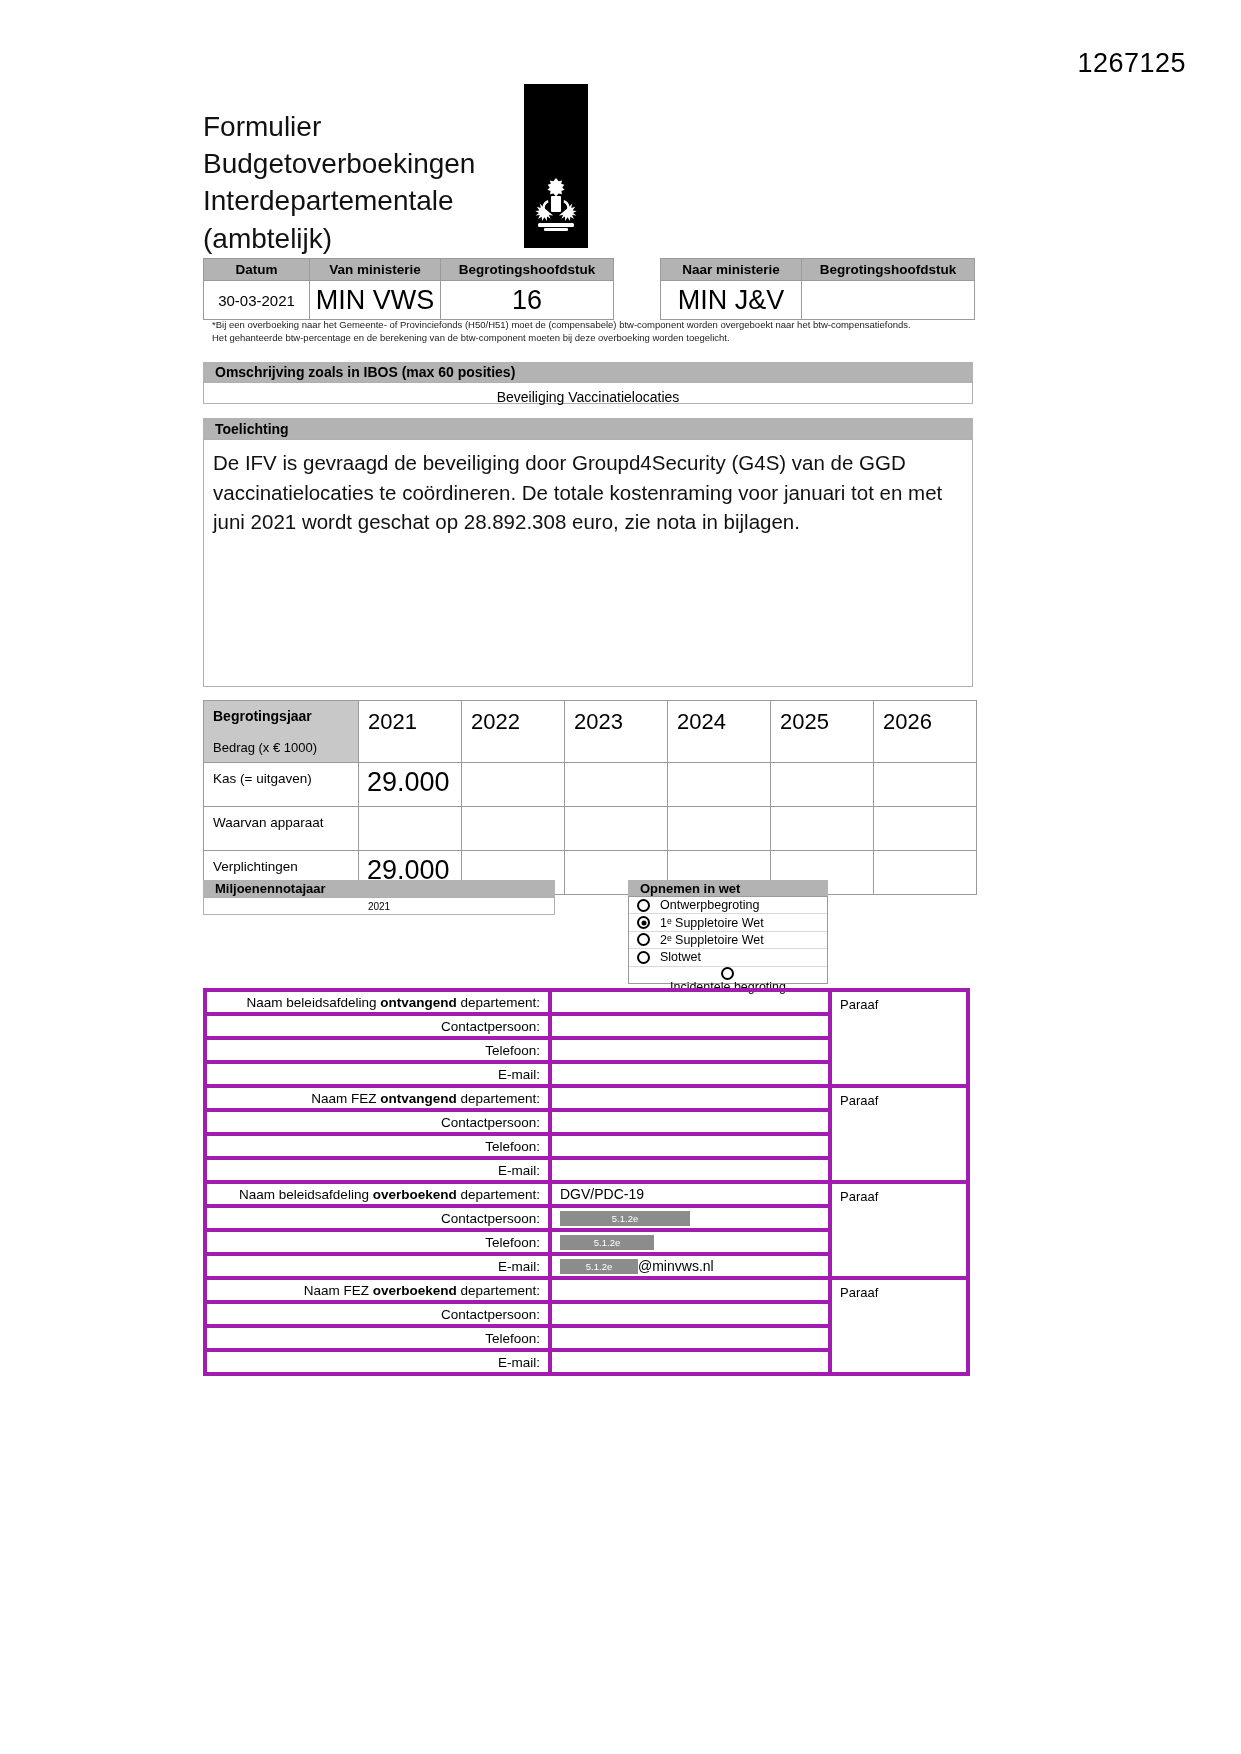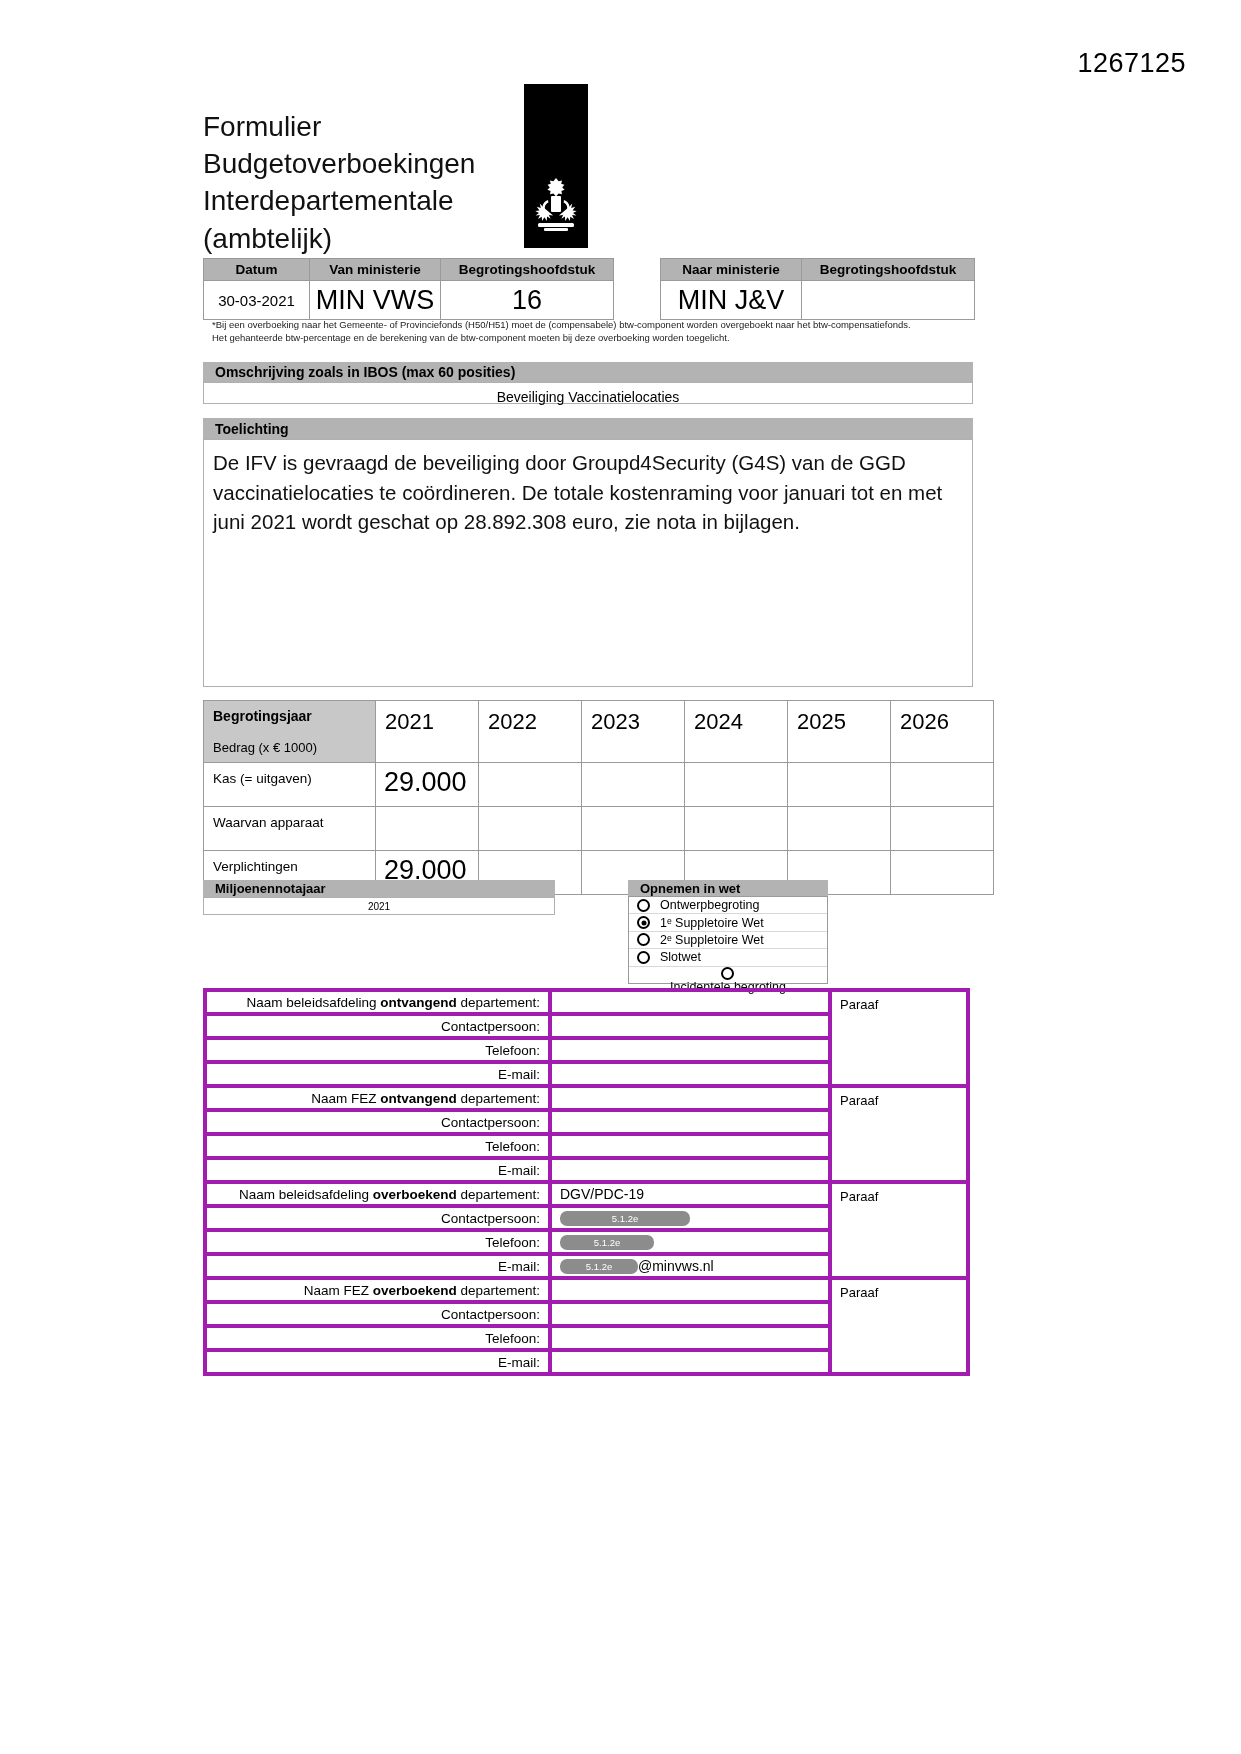--- a/index.html
+++ b/index.html
@@ -28,21 +28,21 @@
            display:flex;align-items:center;padding-left:12px;box-sizing:border-box;}
   .whitebox{position:absolute;background:#fff;border:1px solid #b0b0b0;box-sizing:border-box;}
 
   .omsval{position:absolute;width:100%;text-align:center;font-size:14px;top:6px;}
 
   .toelbody{position:absolute;left:213px;top:448px;width:740px;font-size:20.5px;line-height:1.45;color:#111;}
 
   
   .budget{position:absolute;left:203px;top:700px;border-collapse:collapse;}
   .budget td{border:1px solid #9a9a9a;box-sizing:border-box;}
-  .byhead{background:#c8c8c8;width:172px;padding:7px 0 7px 9px;vertical-align:top;}
+  .byhead{background:#c8c8c8;width:155px;padding:7px 0 7px 9px;vertical-align:top;}
   .byhead b{font-size:14px;display:block;}
   .byhead span{font-size:13px;display:block;margin-top:16px;}
   .yrcell{width:103px;font-size:22px;padding:8px 0 8px 9px;vertical-align:top;}
   .rowlbl{font-size:13.5px;padding:8px 0 8px 9px;vertical-align:top;height:44px;}
   .amt{font-size:27px;padding:2px 0 6px 8px;vertical-align:middle;}
   .mnjval{position:absolute;left:203px;top:897px;width:352px;height:18px;border:1px solid #b0b0b0;
           box-sizing:border-box;font-size:10px;text-align:center;padding-top:3px;}
   .wetlist{position:absolute;left:628px;top:896px;width:200px;border:1px solid #9a9a9a;box-sizing:border-box;background:#fff;}
   .wetrow{display:flex;align-items:center;height:16.4px;border-bottom:1px solid #d8d8d8;font-size:12.5px;}
   .wetrow:last-child{border-bottom:none;flex-direction:column;}
@@ -51,21 +51,21 @@
   .radio.on::after{content:"";position:absolute;left:50%;top:50%;width:5px;height:5px;background:#000;
                    border-radius:50%;transform:translate(-50%,-50%);}
 
   
   .sig{position:absolute;left:203px;top:988px;border-collapse:collapse;}
   .sig td{border:4px solid #a21caf;height:24px;box-sizing:border-box;}
   .sig .lbl{width:345px;text-align:right;padding-right:8px;font-size:13.5px;}
   .sig .val{width:280px;padding-left:8px;font-size:14px;}
   .sig .par{width:138px;vertical-align:top;padding:5px 0 0 8px;font-size:13px;}
   .redact{display:inline-block;background:#8c8c8c;color:#fff;font-size:9.5px;text-align:center;
-          padding:2px 0;vertical-align:middle;border-radius:7px;}
+          padding:2px 0;vertical-align:middle;}
 </style>
 </head>
 <body>
 
 <div class="page">
 
   <div class="docnum">1267125</div>
 
   <div class="titleblock">
     <div>Formulier</div>

